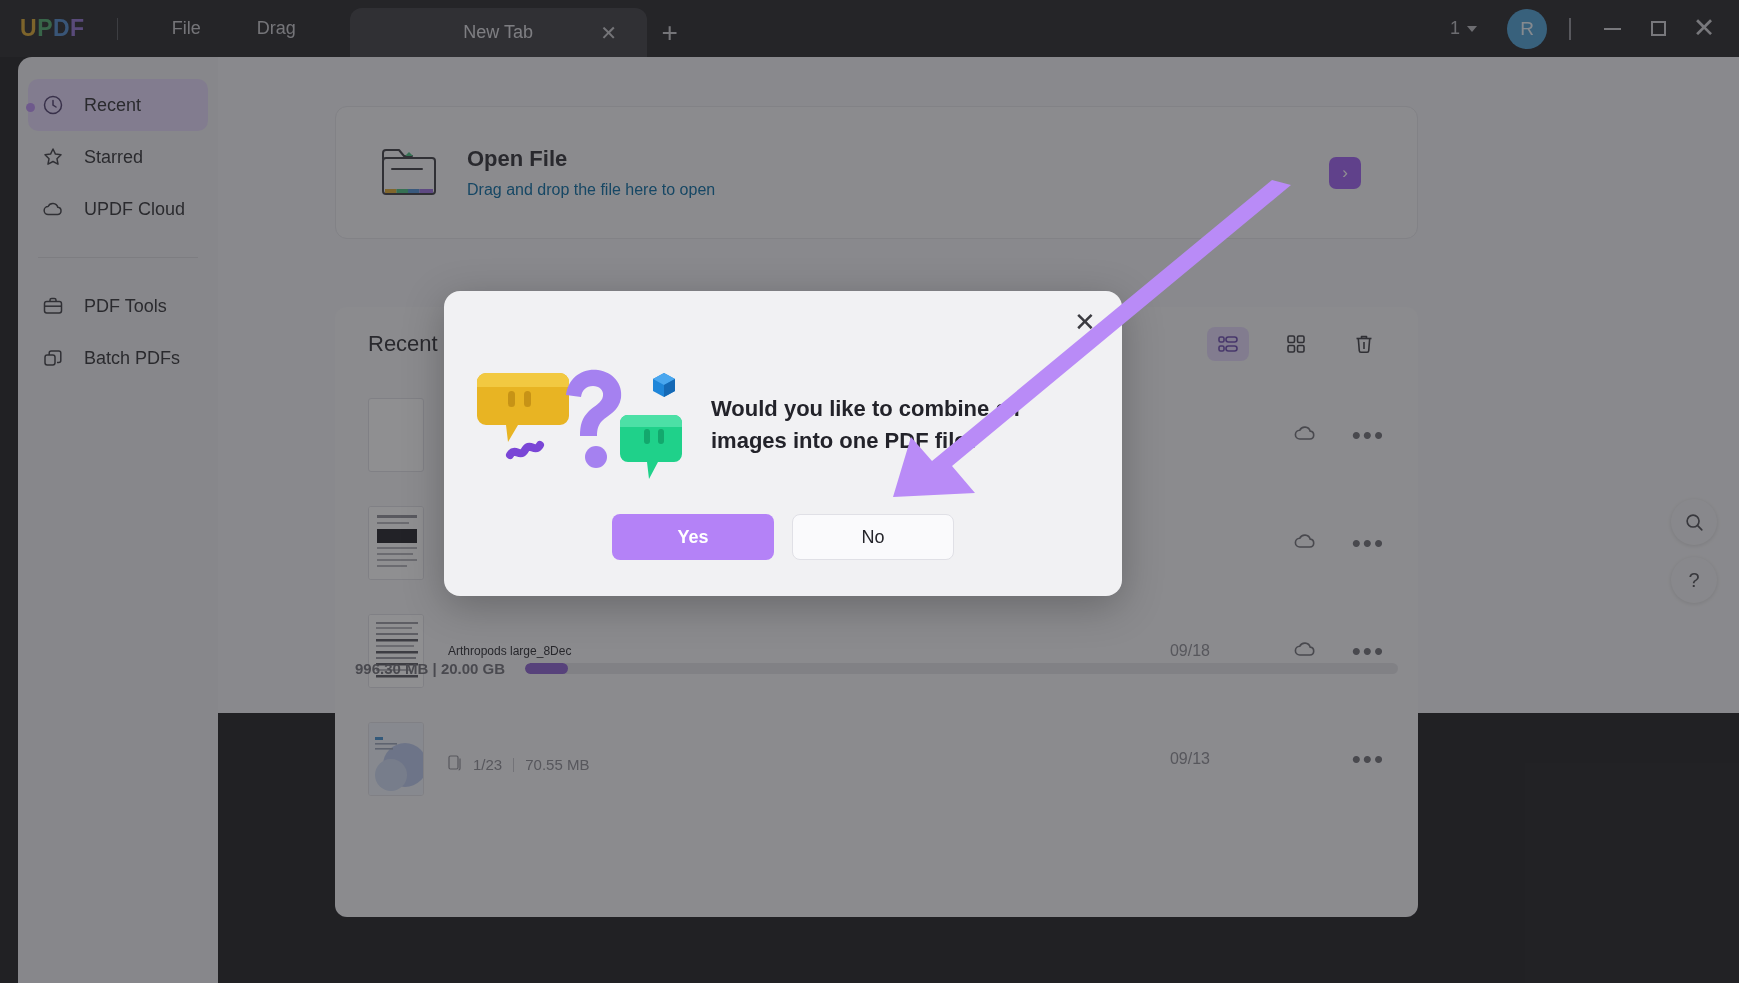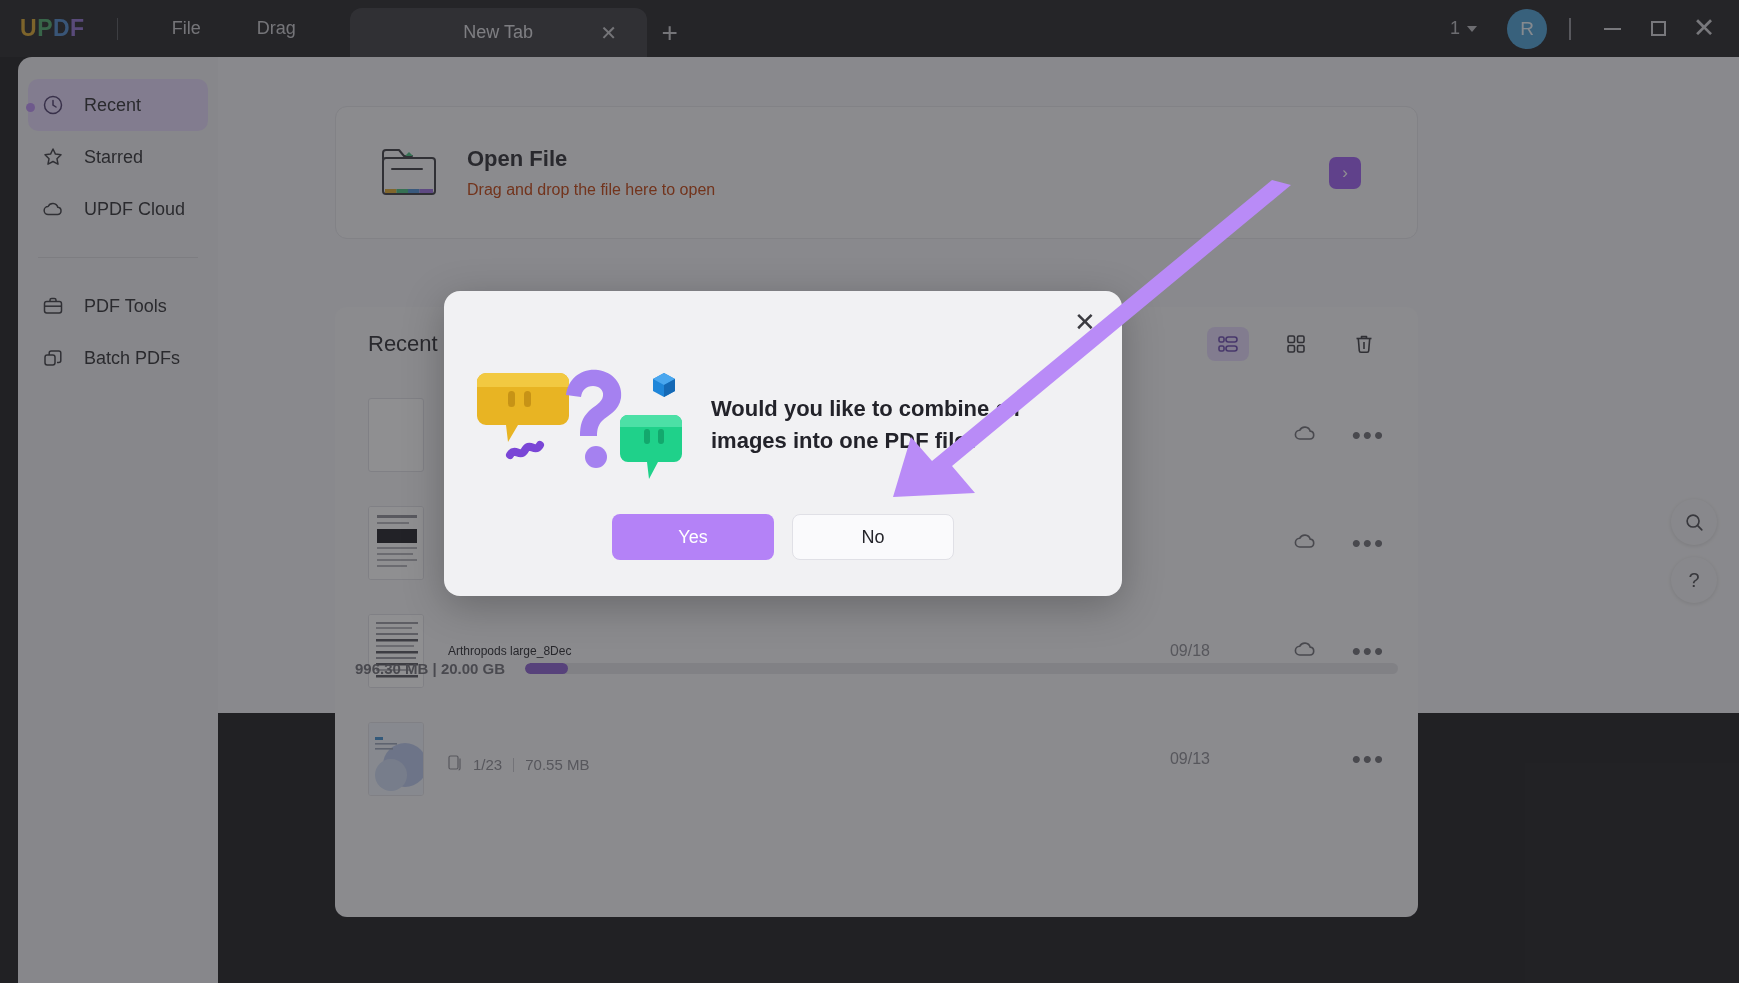--- a/index.html
+++ b/index.html
@@ -91,21 +91,21 @@
   }
 
   .openfile {
     position:absolute; left:117px; top:49px; width:1083px; height:133px;
     border:1px solid #e3e3e8; border-radius:12px; background:#f6f6f9;
     display:flex; align-items:center;
   }
   .folder-ico { margin-left: 43px; width: 62px; height: 56px; position:relative; }
   .of-text { margin-left: 26px; }
   .of-title { font-size:22px; font-weight:bold; color:#2b2b30; }
-  .of-sub { font-size:16px; color:#c2410c; margin-top:9px; }
+  .of-sub { font-size:16px; color:#0369a1; margin-top:9px; }
   .of-arrow {
     position:absolute; right:56px; top:50%; transform:translateY(-50%);
     width:32px; height:32px; border-radius:7px; background:#9e5df2;
     display:flex; align-items:center; justify-content:center; color:#fff; font-size:17px;
   }
 
   .recent-panel {
     position:absolute; left:117px; top:250px; width:1083px; height:610px;
     background:#f6f6f9; border-radius:12px;
   }
@@ -499,21 +499,21 @@
 
         <path d="M196 18l11 6v12l-11 6-11-6V24z" fill="#1f86d9"></path>
         <path d="M196 18l11 6-11 6-11-6z" fill="#4aa7ef"></path>
         <path d="M196 30l11-6v12l-11 6z" fill="#1569b5"></path>
       </svg>
     </div>
     <div class="modal-q">Would you like to combine all images into one PDF file?</div>
   </div>
 
   <div class="modal-btns">
-    <button class="btn btn-yes" style="background: rgb(180, 130, 247);">Yes</button>
+    <button class="btn btn-yes" style="background: rgb(180, 130, 247); font-weight: bold;">Yes</button>
     <button class="btn btn-no">No</button>
   </div>
 </div>
 
 <div class="arrow-layer">
   <svg width="1739" height="983" viewBox="0 0 1739 983">
     <g>
       <path d="M1291 185 L952 466 L975 493 L893 497 L911 437 L932 461 L1272 180 Z" fill="#b98bf7"></path>
     </g>
   </svg>

